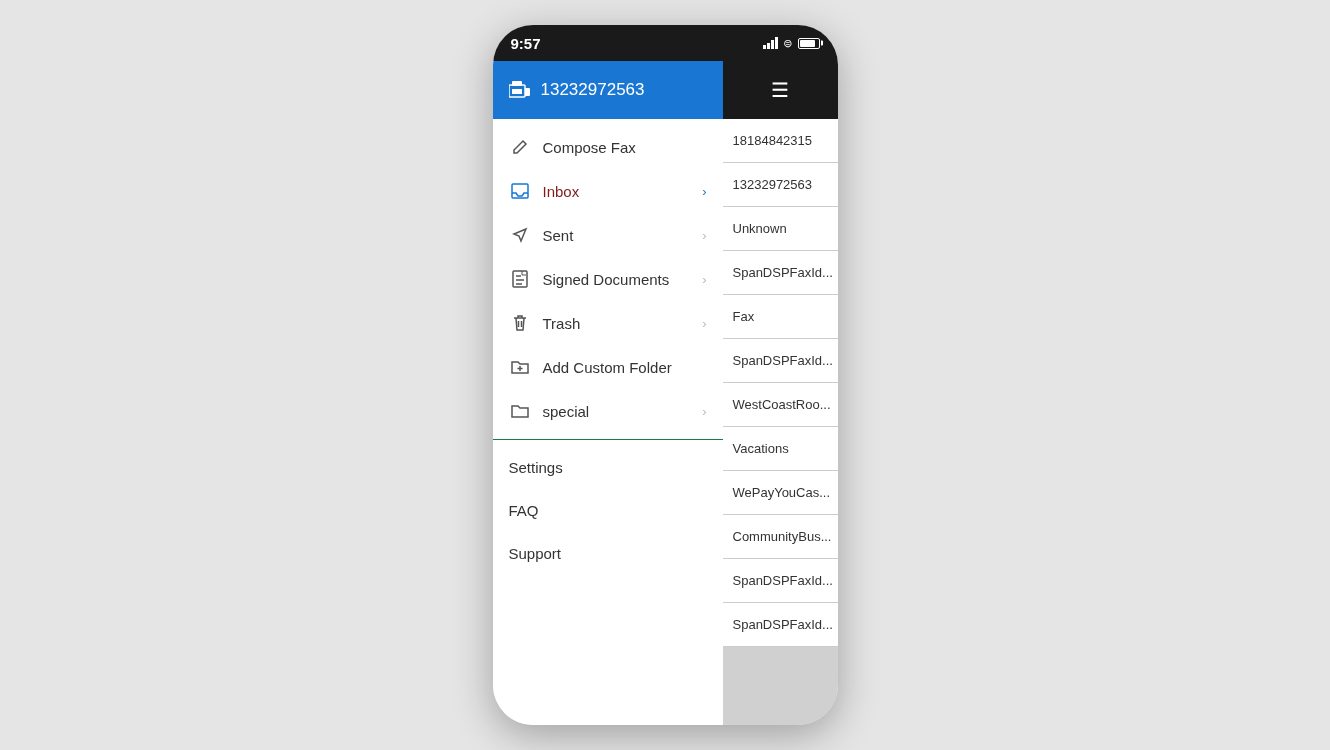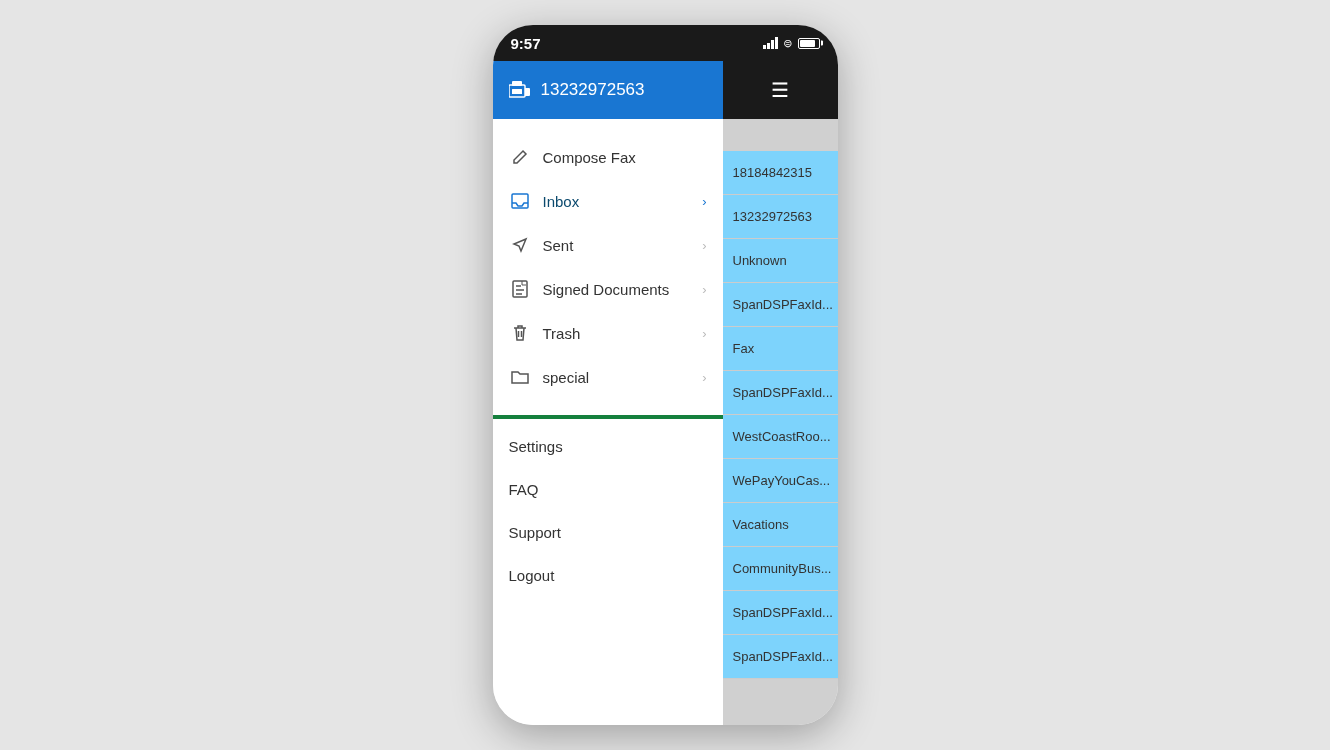--- a/index.html
+++ b/index.html
@@ -117,22 +117,22 @@
       font-size: 20px;
     }
     .phone-number {
       color: white;
       font-size: 17px;
       font-weight: 500;
     }
 
     
     .menu-section {
-      border-bottom: 4px solid #15803d;
-      padding: 16px 0;
+      border-bottom: 1px solid #15803d;
+      padding: 6px 0;
     }
 
     .menu-item {
       display: flex;
       align-items: center;
       padding: 11px 16px;
       cursor: pointer;
       position: relative;
     }
     .menu-item.active {
@@ -146,21 +146,21 @@
       display: flex;
       align-items: center;
       justify-content: center;
     }
     .menu-label {
       flex: 1;
       font-size: 15px;
       color: #333;
     }
     .menu-item.active .menu-label {
-      color: #0c4a6e;
+      color: #7f1d1d;
     }
     .menu-chevron {
       color: #bbb;
       font-size: 13px;
     }
     .menu-item.active .menu-chevron {
       color: #1976d2;
     }
 
     .menu-section-plain {
@@ -189,22 +189,21 @@
       align-items: center;
       justify-content: center;
     }
     .hamburger-icon {
       color: white;
       font-size: 20px;
     }
 
     
     .right-list {
-      background: #7dd3fc;
-      margin-top: 32px;
+      background: #ffffff;
     }
     .right-list-item {
       padding: 14px 10px;
       border-bottom: 1px solid #ccc;
       font-size: 13px;
       color: #333;
       white-space: nowrap;
       overflow: hidden;
     }
 
@@ -299,55 +298,64 @@
             <svg width="16" height="18" viewBox="0 0 16 18" fill="none" stroke="#555" stroke-width="1.5">
               <path d="M2 4h12M6 4V2h4v2M4 4l1 12h6l1-12"></path>
               <line x1="6.5" y1="7" x2="6.5" y2="13"></line>
               <line x1="9.5" y1="7" x2="9.5" y2="13"></line>
             </svg>
           </span>
           <span class="menu-label">Trash</span>
           <span class="menu-chevron">›</span>
         </div>
 
+        <div class="menu-item">
+          <span class="menu-icon">
+            <svg width="18" height="16" viewBox="0 0 18 16" fill="none" stroke="#555" stroke-width="1.5">
+              <path d="M1 3h6l2 2h8v9H1z"></path>
+              <line x1="9" y1="7" x2="9" y2="12"></line>
+              <line x1="6.5" y1="9.5" x2="11.5" y2="9.5"></line>
+            </svg>
+          </span>
+          <span class="menu-label">Add Custom Folder</span>
+        </div>
 
         <div class="menu-item">
           <span class="menu-icon">
             <svg width="18" height="16" viewBox="0 0 18 16" fill="none" stroke="#555" stroke-width="1.5">
               <path d="M1 3h6l2 2h8v9H1z"></path>
             </svg>
           </span>
           <span class="menu-label">special</span>
           <span class="menu-chevron">›</span>
         </div>
       </div>
 
       <div class="menu-section-plain">
         <div class="menu-plain-item">Settings</div>
         <div class="menu-plain-item">FAQ</div>
         <div class="menu-plain-item">Support</div>
-        <div class="menu-plain-item">Logout</div>
       </div>
     </div>
 
     <div class="right-panel">
 
       <div class="right-topbar">
         <span class="hamburger-icon">☰</span>
       </div>
 
       <div class="right-list">
         <div class="right-list-item">18184842315</div>
         <div class="right-list-item">13232972563</div>
         <div class="right-list-item">Unknown</div>
         <div class="right-list-item">SpanDSPFaxId...</div>
         <div class="right-list-item">Fax</div>
         <div class="right-list-item">SpanDSPFaxId...</div>
         <div class="right-list-item">WestCoastRoo...</div>
+        <div class="right-list-item">Vacations</div>
         <div class="right-list-item">WePayYouCas...</div>
-        <div class="right-list-item">Vacations</div>
         <div class="right-list-item">CommunityBus...</div>
         <div class="right-list-item">SpanDSPFaxId...</div>
         <div class="right-list-item">SpanDSPFaxId...</div>
       </div>
     </div>
   </div>
 </div>
 
 </body></html>

